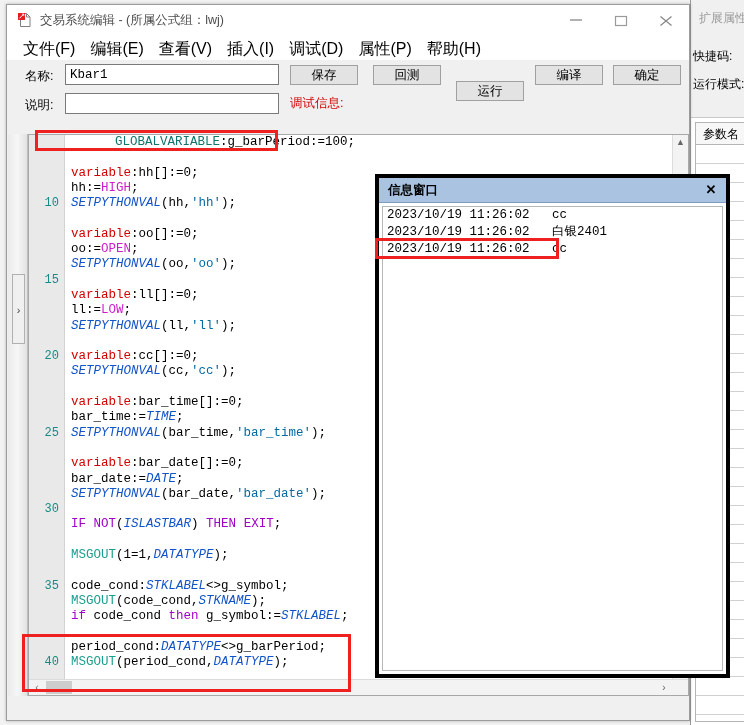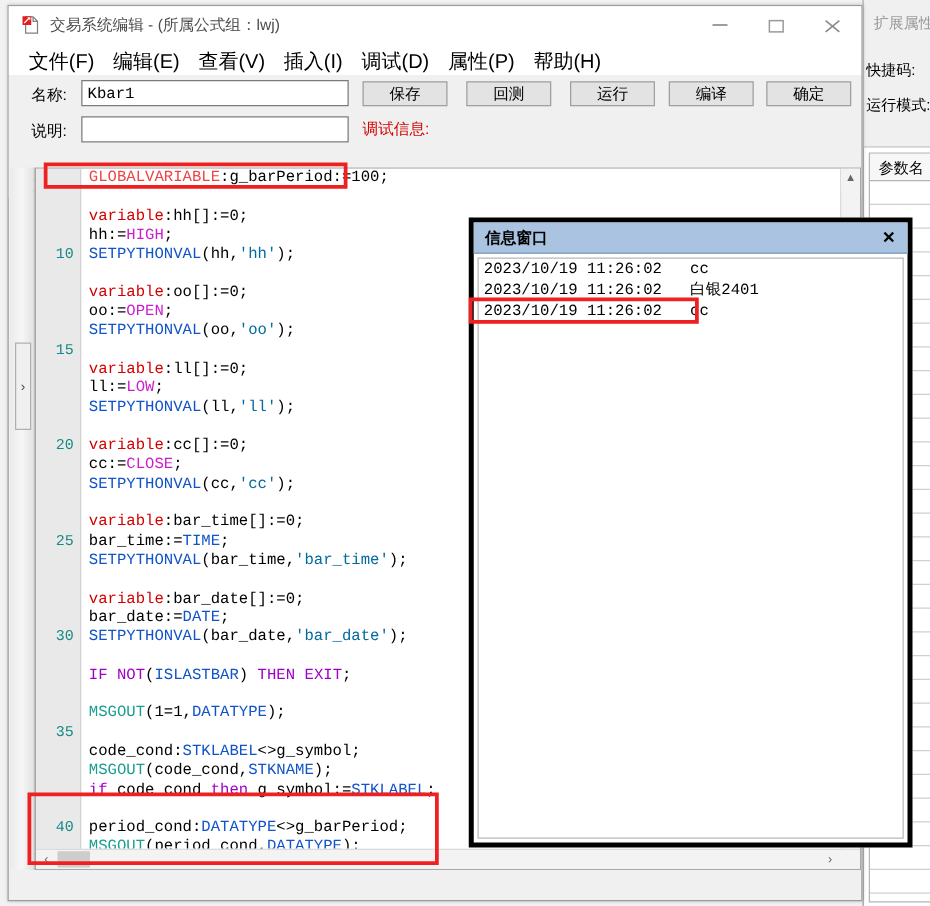--- a/index.html
+++ b/index.html
@@ -85,21 +85,21 @@
   .in-name { left: 58px; top: 4px; width: 214px; height: 21px; }
   .in-desc { left: 58px; top: 33px; width: 214px; height: 21px; }
   .tbtn {
     position: absolute; top: 5px; width: 68px; height: 20px;
     background: #e3e3e3; border: 1px solid #a0a0a0;
     font-size: 12.5px; color: #000; text-align: center; line-height: 18px;
     cursor: default;
   }
   .tbtn.b0 { left: 283px; }
   .tbtn.b1 { left: 366px; }
-  .tbtn.b2 { left: 449px; }
+  .tbtn.b2 { left: 449px; margin-top: 16px; }
   .tbtn.b3 { left: 528px; }
   .tbtn.b4 { left: 606px; }
   .debug-info {
     position: absolute; left: 283px; top: 35px;
     color: #d40000; font-size: 12.5px; white-space: nowrap;
   }
 
   
   .optrow { position: relative; height: 20px; background: #f0f0f0; }
   .opt { position: absolute; font-size: 12.5px; color: #8a8a8a; white-space: nowrap; }
@@ -152,27 +152,27 @@
     font-family: "Liberation Mono", monospace; font-size: 12.5px;
     white-space: pre; padding-left: 5px; color: #000;
   }
   .ln {
     position: absolute; width: 30px; text-align: right;
     font-family: Liberation Mono, monospace; font-size: 12px;
     color: #178a85; height: 15.3px; line-height: 15.3px;
   }
   
   .k-var  { color: #d40000; }
-  .k-fn   { color: #1153c8; }
+  .k-fn   { color: #1153c8; font-style: italic; }
   .k-fn2  { color: #1a9e8f; }
   .k-field{ color: #cc1ecc; }
   .k-ctrl { color: #a000c8; }
   .k-str  { color: #0369a1; }
   .k-id   { color: #000000; }
-  .k-gv   { color: #ef4444; }
+  .k-gv   { color: #0f766e; margin-left: 44px; }
 
   
   .vsb {
     position: absolute; right: 0; top: 0; width: 16px; bottom: 16px;
     background: #f3f3f3; border-left: 1px solid #dcdcdc;
   }
   .vsb-up, .vsb-dn {
     position: absolute; left: 0; width: 15px; height: 16px;
     background: #f3f3f3; text-align: center; line-height: 15px;
     font-size: 9px; color: #666; cursor: pointer;
@@ -395,21 +395,20 @@
           <div class="code-line">&nbsp;</div>
           <div class="code-line"><span class="k-var">variable</span><span class="k-id">:oo[]:=0;</span></div>
           <div class="code-line"><span class="k-id">oo:=</span><span class="k-field">OPEN</span><span class="k-id">;</span></div>
           <div class="code-line"><span class="k-fn">SETPYTHONVAL</span><span class="k-id">(oo,</span><span class="k-str">'oo'</span><span class="k-id">);</span></div>
           <div class="code-line">&nbsp;</div>
           <div class="code-line"><span class="k-var">variable</span><span class="k-id">:ll[]:=0;</span></div>
           <div class="code-line"><span class="k-id">ll:=</span><span class="k-field">LOW</span><span class="k-id">;</span></div>
           <div class="code-line"><span class="k-fn">SETPYTHONVAL</span><span class="k-id">(ll,</span><span class="k-str">'ll'</span><span class="k-id">);</span></div>
           <div class="code-line">&nbsp;</div>
           <div class="code-line"><span class="k-var">variable</span><span class="k-id">:cc[]:=0;</span></div>
-          <div class="code-line"><span class="k-id">cc:=</span><span class="k-field">CLOSE</span><span class="k-id">;</span></div>
           <div class="code-line"><span class="k-fn">SETPYTHONVAL</span><span class="k-id">(cc,</span><span class="k-str">'cc'</span><span class="k-id">);</span></div>
           <div class="code-line">&nbsp;</div>
           <div class="code-line"><span class="k-var">variable</span><span class="k-id">:bar_time[]:=0;</span></div>
           <div class="code-line"><span class="k-id">bar_time:=</span><span class="k-fn">TIME</span><span class="k-id">;</span></div>
           <div class="code-line"><span class="k-fn">SETPYTHONVAL</span><span class="k-id">(bar_time,</span><span class="k-str">'bar_time'</span><span class="k-id">);</span></div>
           <div class="code-line">&nbsp;</div>
           <div class="code-line"><span class="k-var">variable</span><span class="k-id">:bar_date[]:=0;</span></div>
           <div class="code-line"><span class="k-id">bar_date:=</span><span class="k-fn">DATE</span><span class="k-id">;</span></div>
           <div class="code-line"><span class="k-fn">SETPYTHONVAL</span><span class="k-id">(bar_date,</span><span class="k-str">'bar_date'</span><span class="k-id">);</span></div>
           <div class="code-line">&nbsp;</div>

